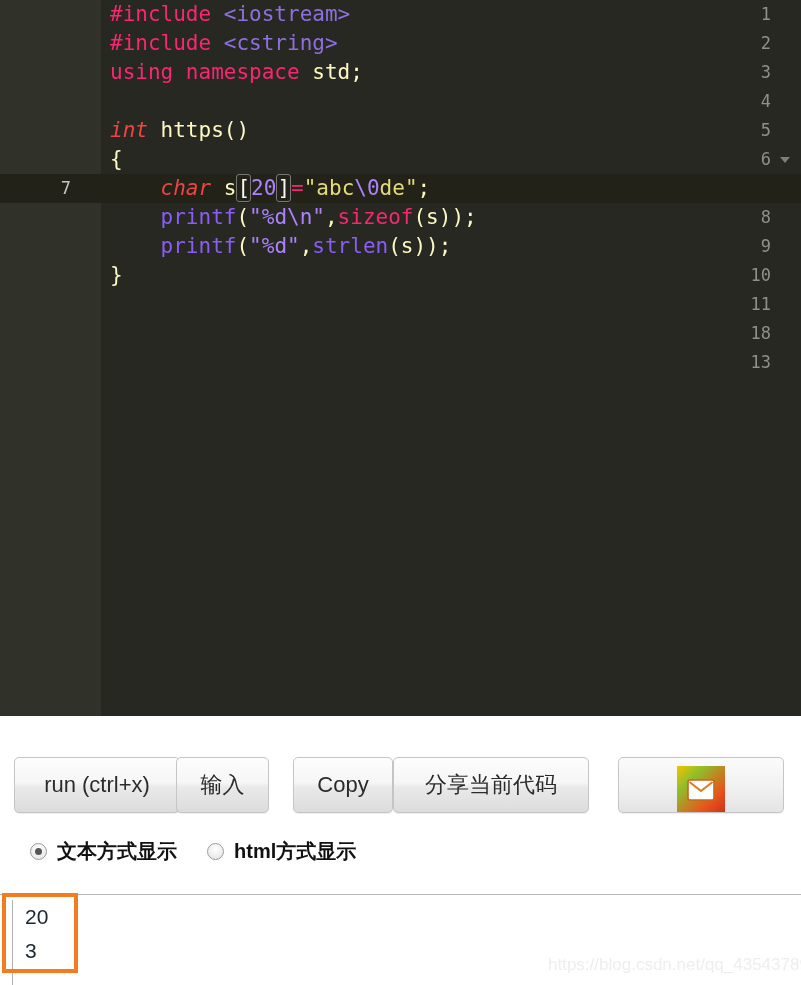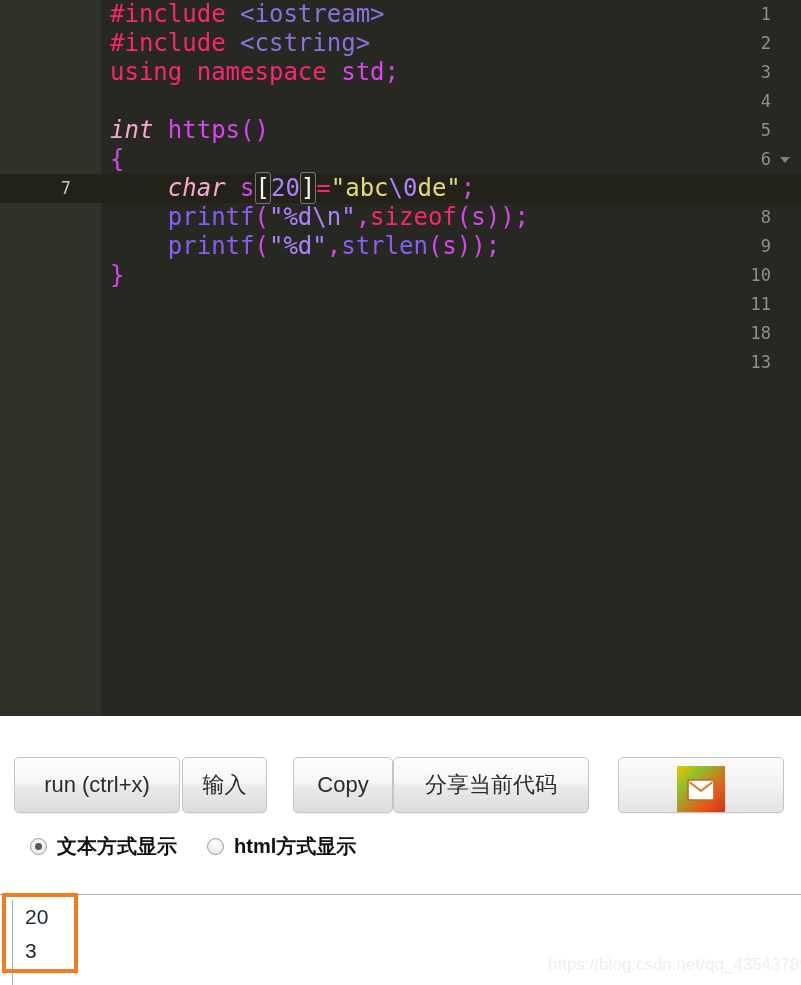--- a/index.html
+++ b/index.html
@@ -53,36 +53,36 @@
     border-left: 5px solid transparent;
     border-right: 5px solid transparent;
     border-top: 6px solid #7d7f78;
   }
 
   .editor-code {
     position: absolute;
     left: 101px; top: 0;
     width: 700px; height: 716px;
     font-family: "DejaVu Sans Mono", "Liberation Mono", monospace;
-    font-size: 24px;
+    font-size: 21px;
   }
   .code-line {
     height: 29px;
     line-height: 29px;
     white-space: pre;
     padding-left: 9px;
     color: #f8f8f2;
   }
   .code-line.active { background: #222218; }
 
   .tok-pre   { color: #f92672; }           
   .tok-inc   { color: #8e6fe0; }           
-  .tok-kw    { color: #f9a8d4; font-style: italic; }  
+  .tok-kw    { color: #ef4444; font-style: italic; }  
   .tok-fn    { color: #8b5cf6; }           
-  .tok-plain { color: #d946ef; }
+  .tok-plain { color: #fef9c3; }
   .tok-str   { color: #e6db74; }           
   .tok-esc   { color: #ae81ff; }           
   .tok-num   { color: #ae81ff; }
   .brk {
     color: #f8f8f2;
     border: 1px solid #777;
     border-radius: 3px;
     padding: 1px 0;
   }
 
@@ -104,21 +104,21 @@
     font-family: "Liberation Sans", sans-serif;
     display: flex;
     align-items: center;
     justify-content: center;
     cursor: pointer;
     box-shadow: 0 1px 1px rgba(0,0,0,0.07);
     user-select: none;
     white-space: nowrap;
   }
   #btn-run      { left: 14px;  width: 166px; }
-  #btn-input    { left: 182px; width: 85px;  }
+  #btn-input    { left: 176px; width: 93px;  }
   #btn-copy     { left: 293px; width: 100px; }
   #btn-share    { left: 393px; width: 196px; }
   #btn-feedback {
     left: 618px; width: 166px;
     padding: 8px; justify-content: flex-start;
     overflow: hidden;
     background: linear-gradient(to bottom, #fbfbfb 0%, #f2f2f2 50%, #e4e4e4 100%);
     flex-direction: column;
   }
   .fb-icon {
@@ -135,21 +135,21 @@
     color: #444;
     padding-right: 6px;
   }
 
   
   .radio-row {
     position: absolute;
     left: 0; top: 833px;
     width: 801px; height: 36px;
     display: flex;
-    align-items: flex-start;
+    align-items: center;
     padding-left: 30px;
   }
   .radio-item { display: flex; align-items: center; cursor: pointer; }
   .radio-item + .radio-item { margin-left: 30px; }
   .radio-dot {
     width: 17px; height: 17px;
     border-radius: 50%;
     border: 1px solid #9b9b9b;
     background: radial-gradient(circle at 50% 35%, #ffffff 0%, #e2e2e2 100%);
     position: relative;

